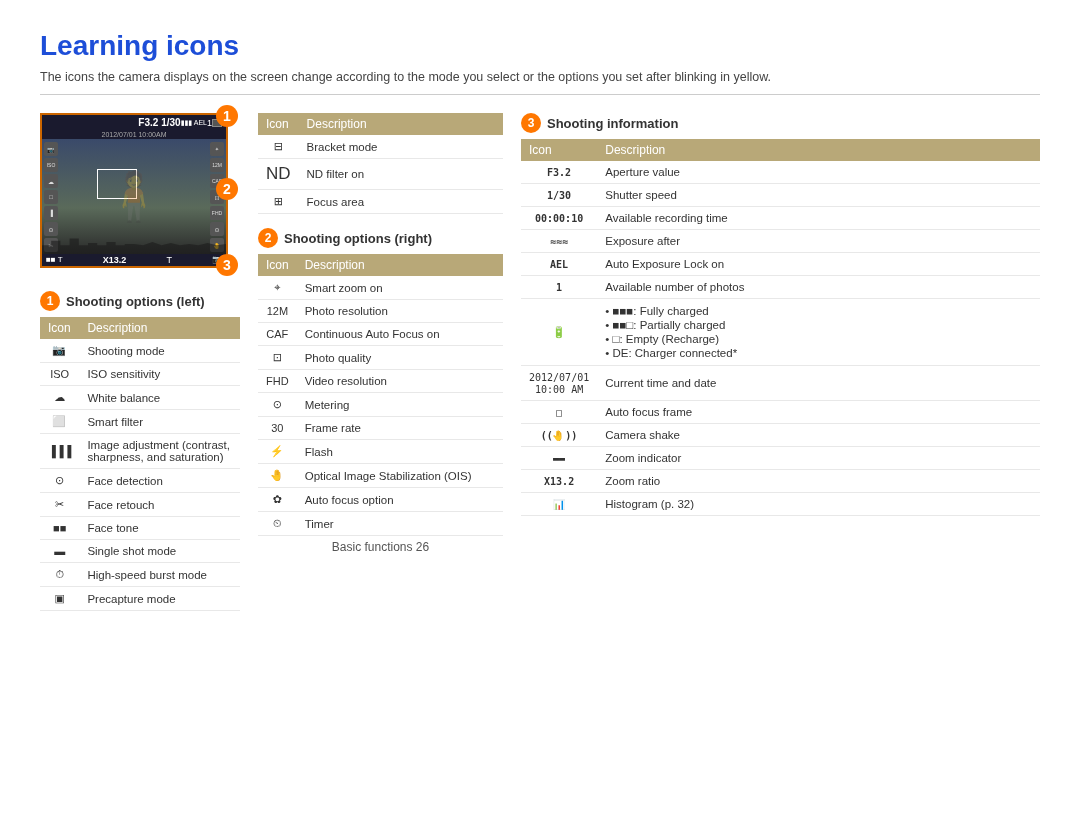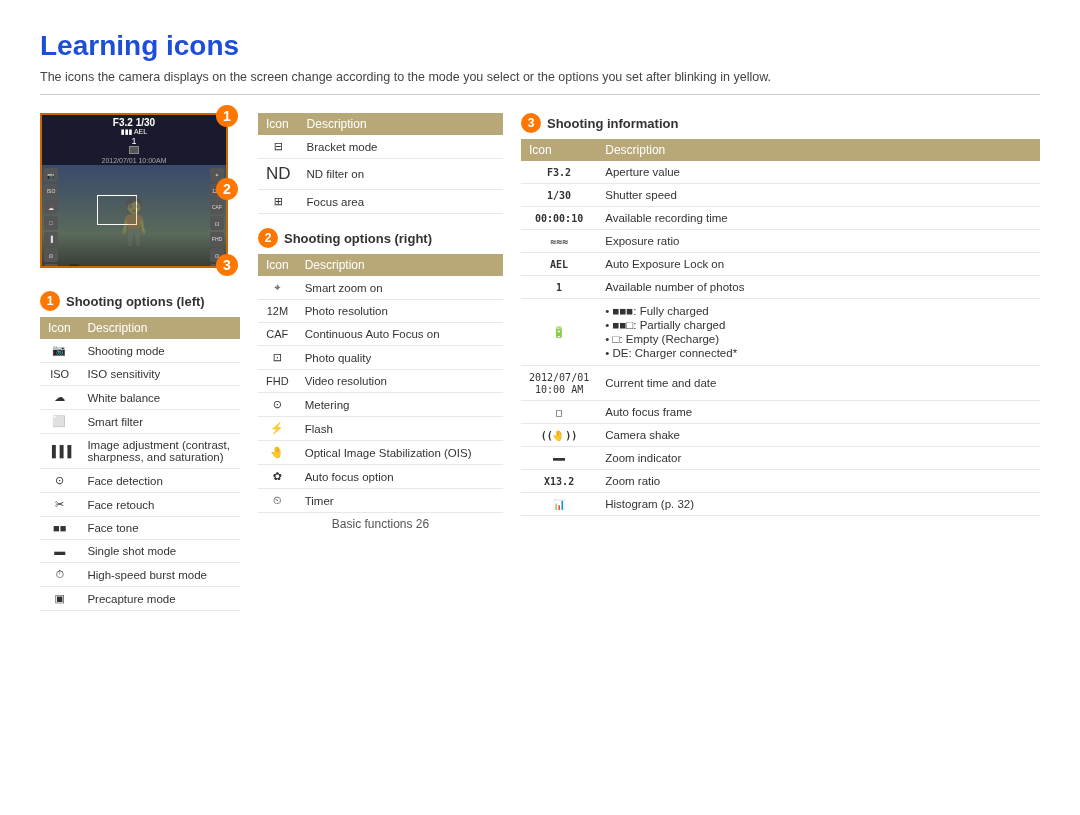--- a/index.html
+++ b/index.html
@@ -43,21 +43,20 @@
       overflow: hidden;
     }
     .camera-top-bar {
       background: #1a1a2e;
       color: #fff;
       font-size: 9px;
       padding: 2px 4px;
       display: flex;
       justify-content: flex-end;
       align-items: center;
-      flex-direction: column;
     }
     .camera-screen {
       background: linear-gradient(180deg, #3a4a6a 0%, #5a6a5a 60%, #2a2a2a 100%);
       height: 115px;
       position: relative;
       display: flex;
       align-items: center;
       justify-content: center;
     }
     .camera-focus-box {
@@ -412,20 +411,24 @@
   </tr>
             <tr>
     <td class="icon-cell"><span style="font-size:11px;">FHD</span></td>
     <td class="desc-text">Video resolution</td>
   </tr>
             <tr>
     <td class="icon-cell"><span style="font-size:11px;">⊙</span></td>
     <td class="desc-text">Metering</td>
   </tr>
             <tr>
+    <td class="icon-cell"><span style="font-size:11px;">30</span></td>
+    <td class="desc-text">Frame rate</td>
+  </tr>
+            <tr>
     <td class="icon-cell"><span style="font-size:11px;">⚡</span></td>
     <td class="desc-text">Flash</td>
   </tr>
             <tr>
     <td class="icon-cell"><span style="font-size:11px;">🤚</span></td>
     <td class="desc-text">Optical Image Stabilization (OIS)</td>
   </tr>
             <tr>
     <td class="icon-cell"><span style="font-size:11px;">✿</span></td>
     <td class="desc-text">Auto focus option</td>
@@ -465,21 +468,21 @@
             <tr>
       <td class="icon-cell"><span style="font-size:10px;font-family:monospace;font-weight:bold;white-space:pre;">1/30</span></td>
       <td class="desc-text">Shutter speed</td>
     </tr>
             <tr>
       <td class="icon-cell"><span style="font-size:10px;font-family:monospace;font-weight:bold;white-space:pre;">00:00:10</span></td>
       <td class="desc-text">Available recording time</td>
     </tr>
             <tr>
       <td class="icon-cell"><span style="font-size:10px;font-family:monospace;font-weight:bold;white-space:pre;">≈≈≈</span></td>
-      <td class="desc-text">Exposure ratio</td>
+      <td class="desc-text">Exposure after</td>
     </tr>
             <tr>
       <td class="icon-cell"><span style="font-size:10px;font-family:monospace;font-weight:bold;white-space:pre;">AEL</span></td>
       <td class="desc-text">Auto Exposure Lock on</td>
     </tr>
             <tr>
       <td class="icon-cell"><span style="font-size:10px;font-family:monospace;font-weight:bold;white-space:pre;">1</span></td>
       <td class="desc-text">Available number of photos</td>
     </tr>
             <tr>

